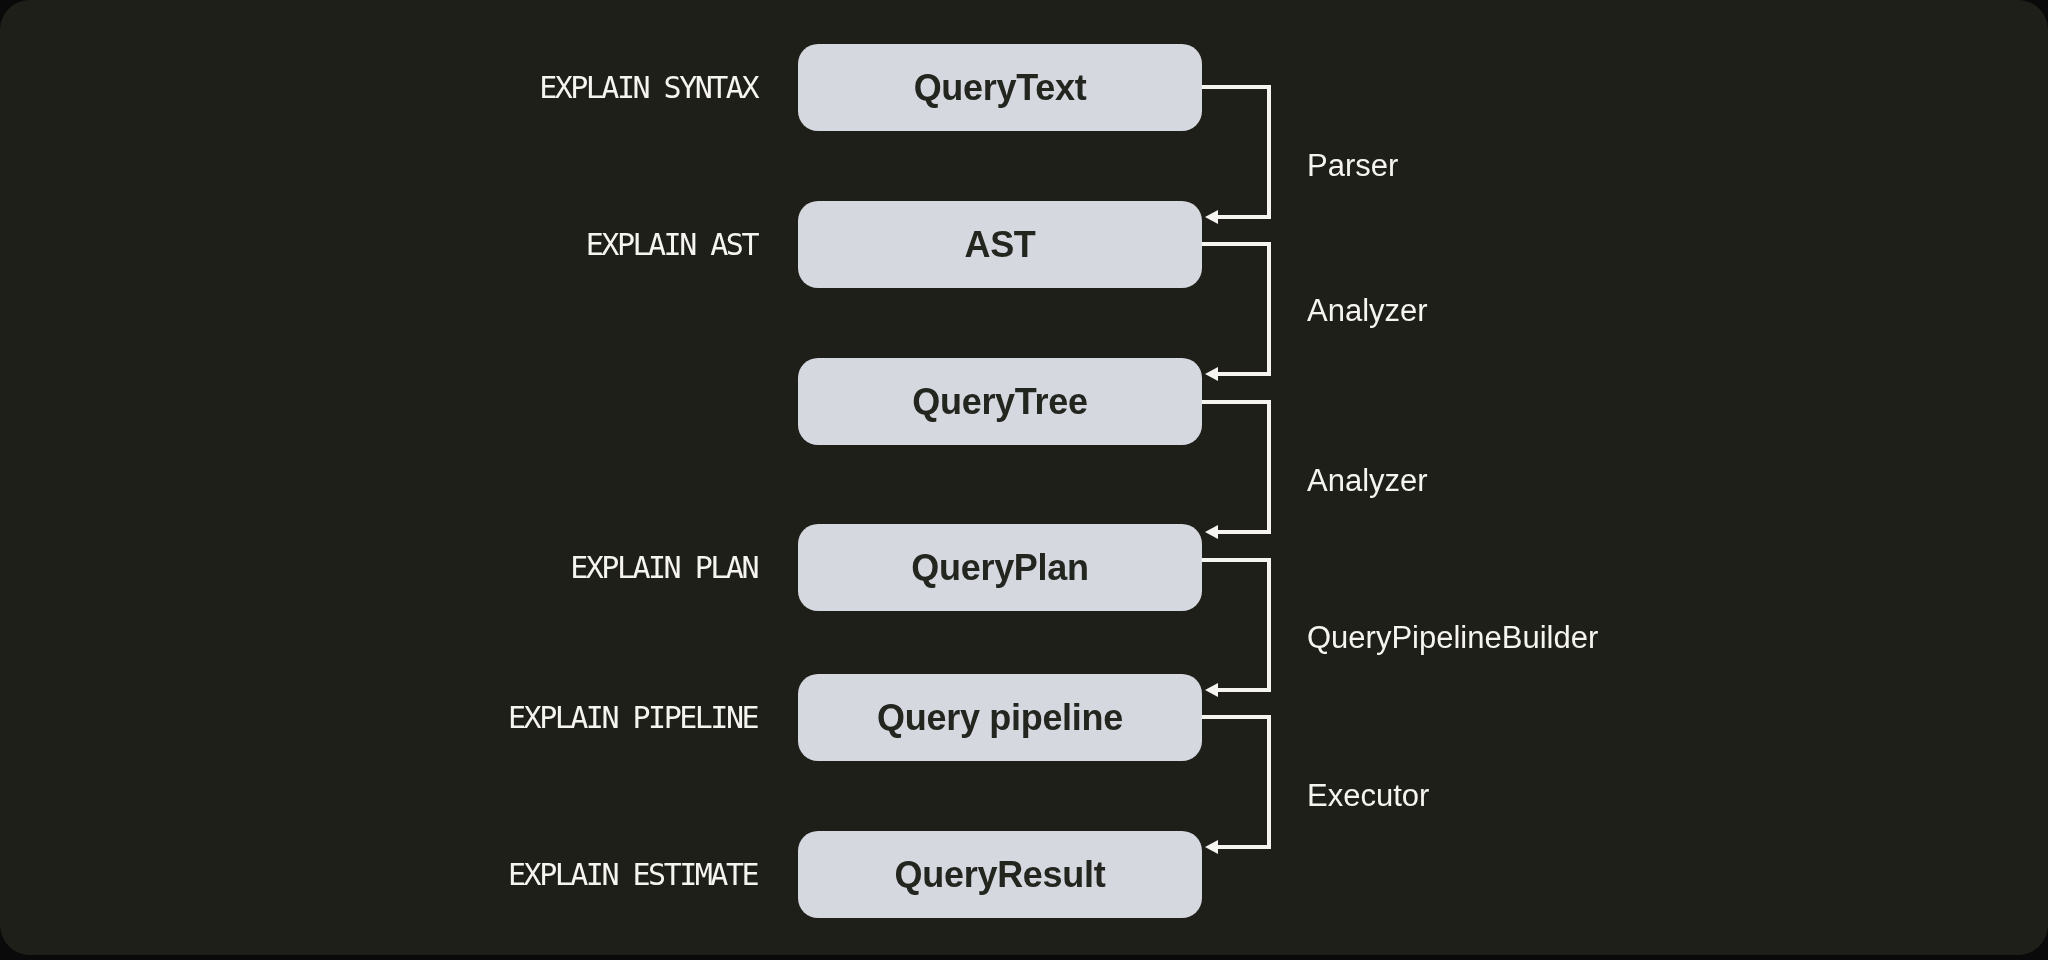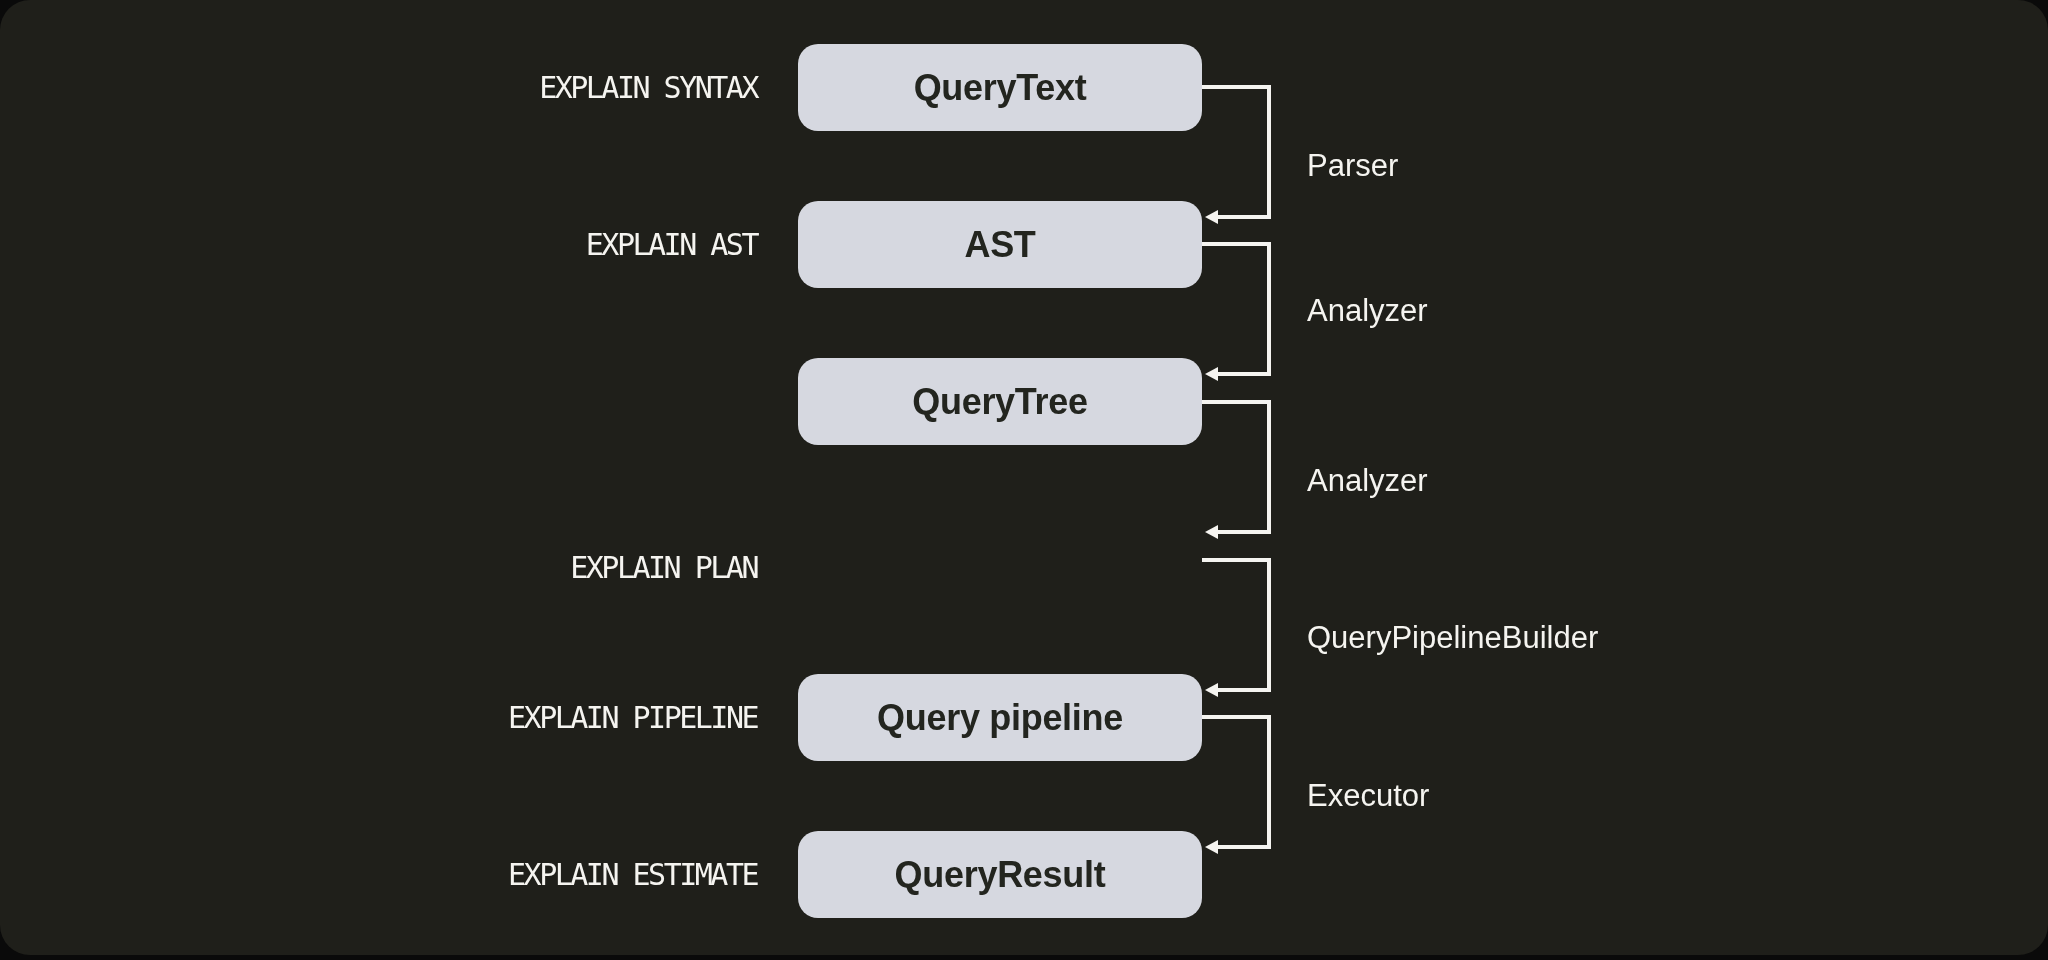--- a/index.html
+++ b/index.html
@@ -84,20 +84,23 @@
         <span>AST</span>
       </div>
   </div>
   <div class="row r2">
     <div class="box">
         <span>QueryTree</span>
       </div>
   </div>
   <div class="row r3">
     <div class="cmd">EXPLAIN PLAN</div>
+    <div class="box">
+        <span>QueryPlan</span>
+      </div>
   </div>
   <div class="row r4">
     <div class="cmd">EXPLAIN PIPELINE</div>
     <div class="box">
         <span>Query pipeline</span>
       </div>
   </div>
   <div class="row r5">
     <div class="cmd">EXPLAIN ESTIMATE</div>
     <div class="box">

